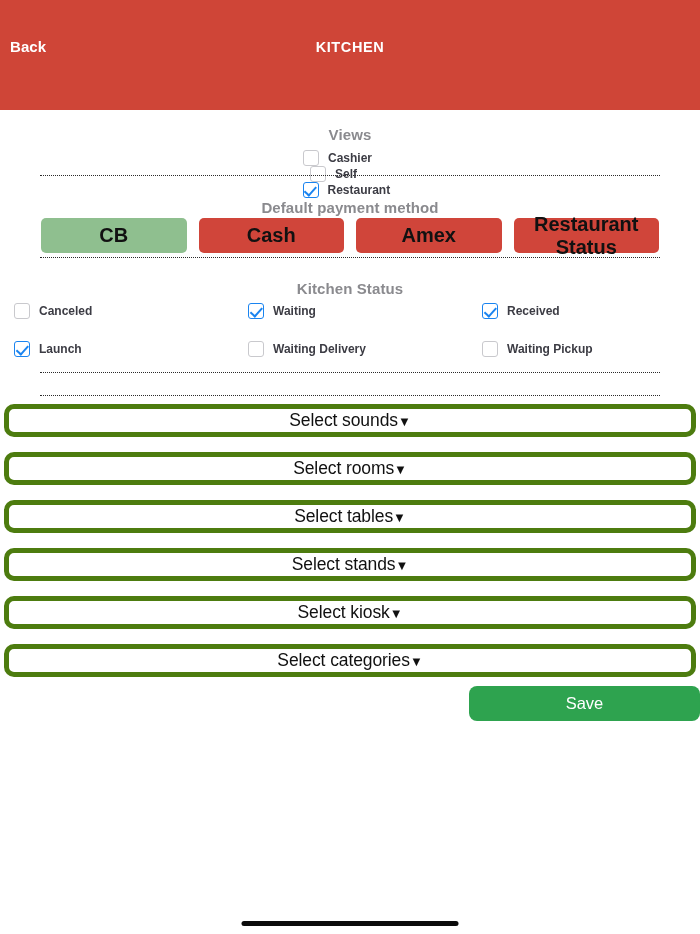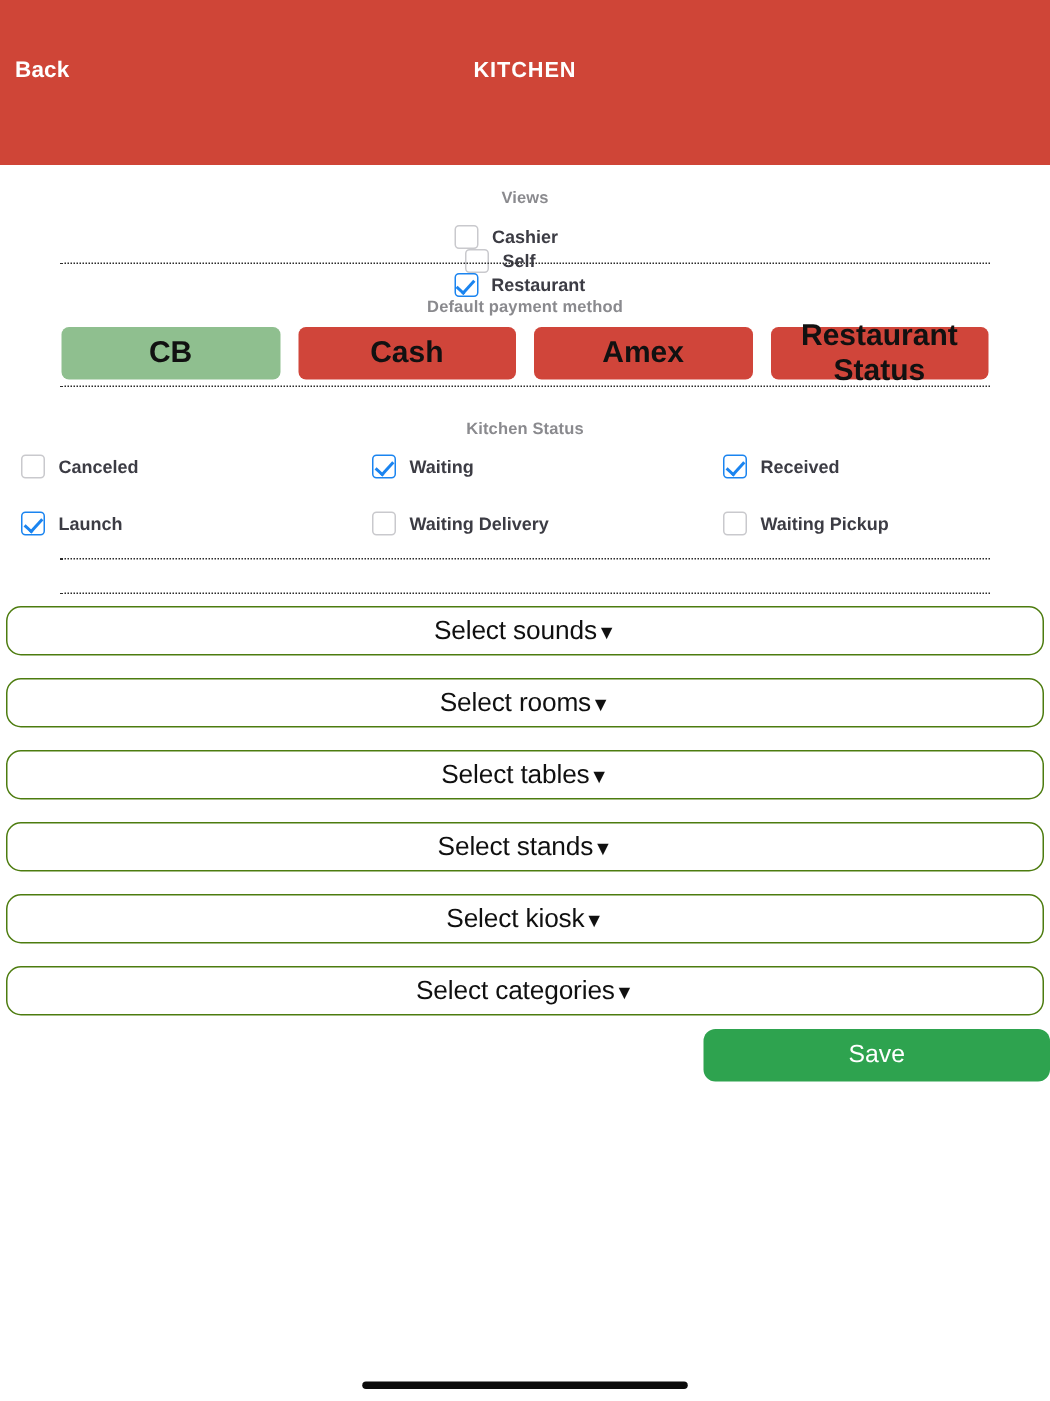--- a/index.html
+++ b/index.html
@@ -45,21 +45,21 @@
     text-align: center;
     color: #ffffff;
     font-size: 14.5px;
     font-weight: bold;
     letter-spacing: 0.6px;
   }
 
   
   .section-label {
     text-align: center;
-    font-size: 11px;
+    font-size: 15px;
     font-weight: bold;
     color: #8a8a8e;
     letter-spacing: 0.1px;
   }
 
   
   .cb-row {
     display: flex;
     align-items: center;
     gap: 9px;
@@ -169,21 +169,21 @@
   
   .dd-list {
     position: absolute;
     left: 4px;
     right: 4px;
     top: 404px;
   }
   .dd {
     height: 33px;
     margin-bottom: 15px;
-    border: 1px solid #4d7c0f;
+    border: 5px solid #4d7c0f;
     border-radius: 10px;
     background: #ffffff;
     display: flex;
     align-items: center;
     justify-content: center;
     cursor: pointer;
     font-size: 17.5px;
     color: #101010;
     font-family: "Liberation Sans", sans-serif;
     letter-spacing: -0.1px;

